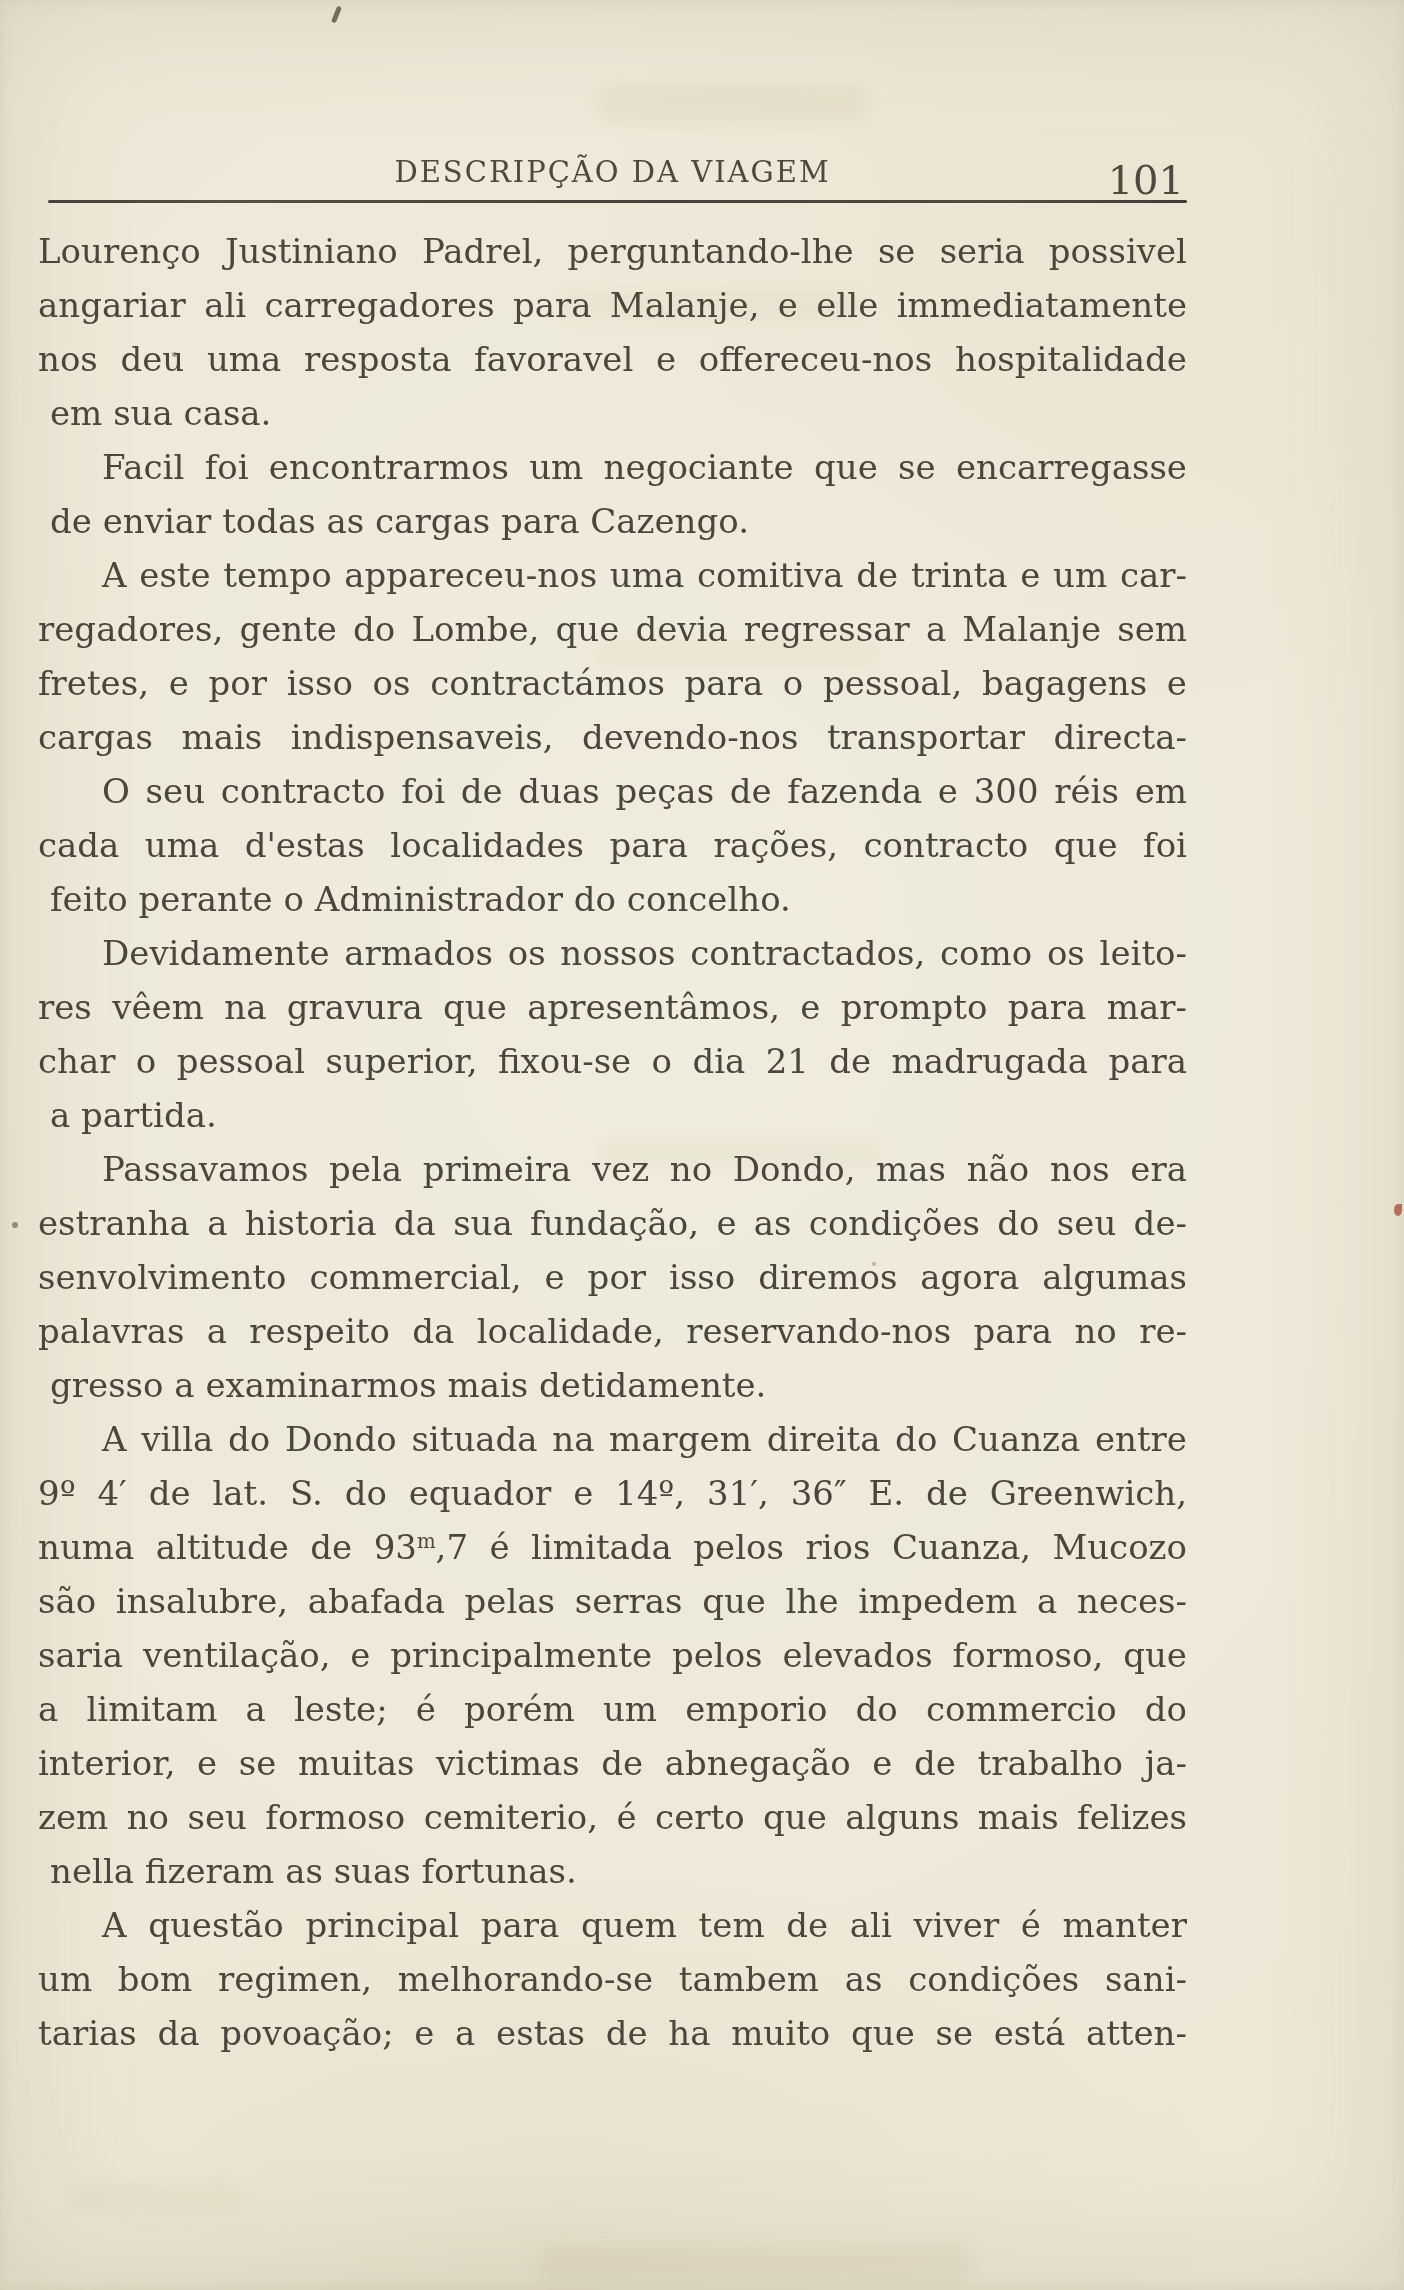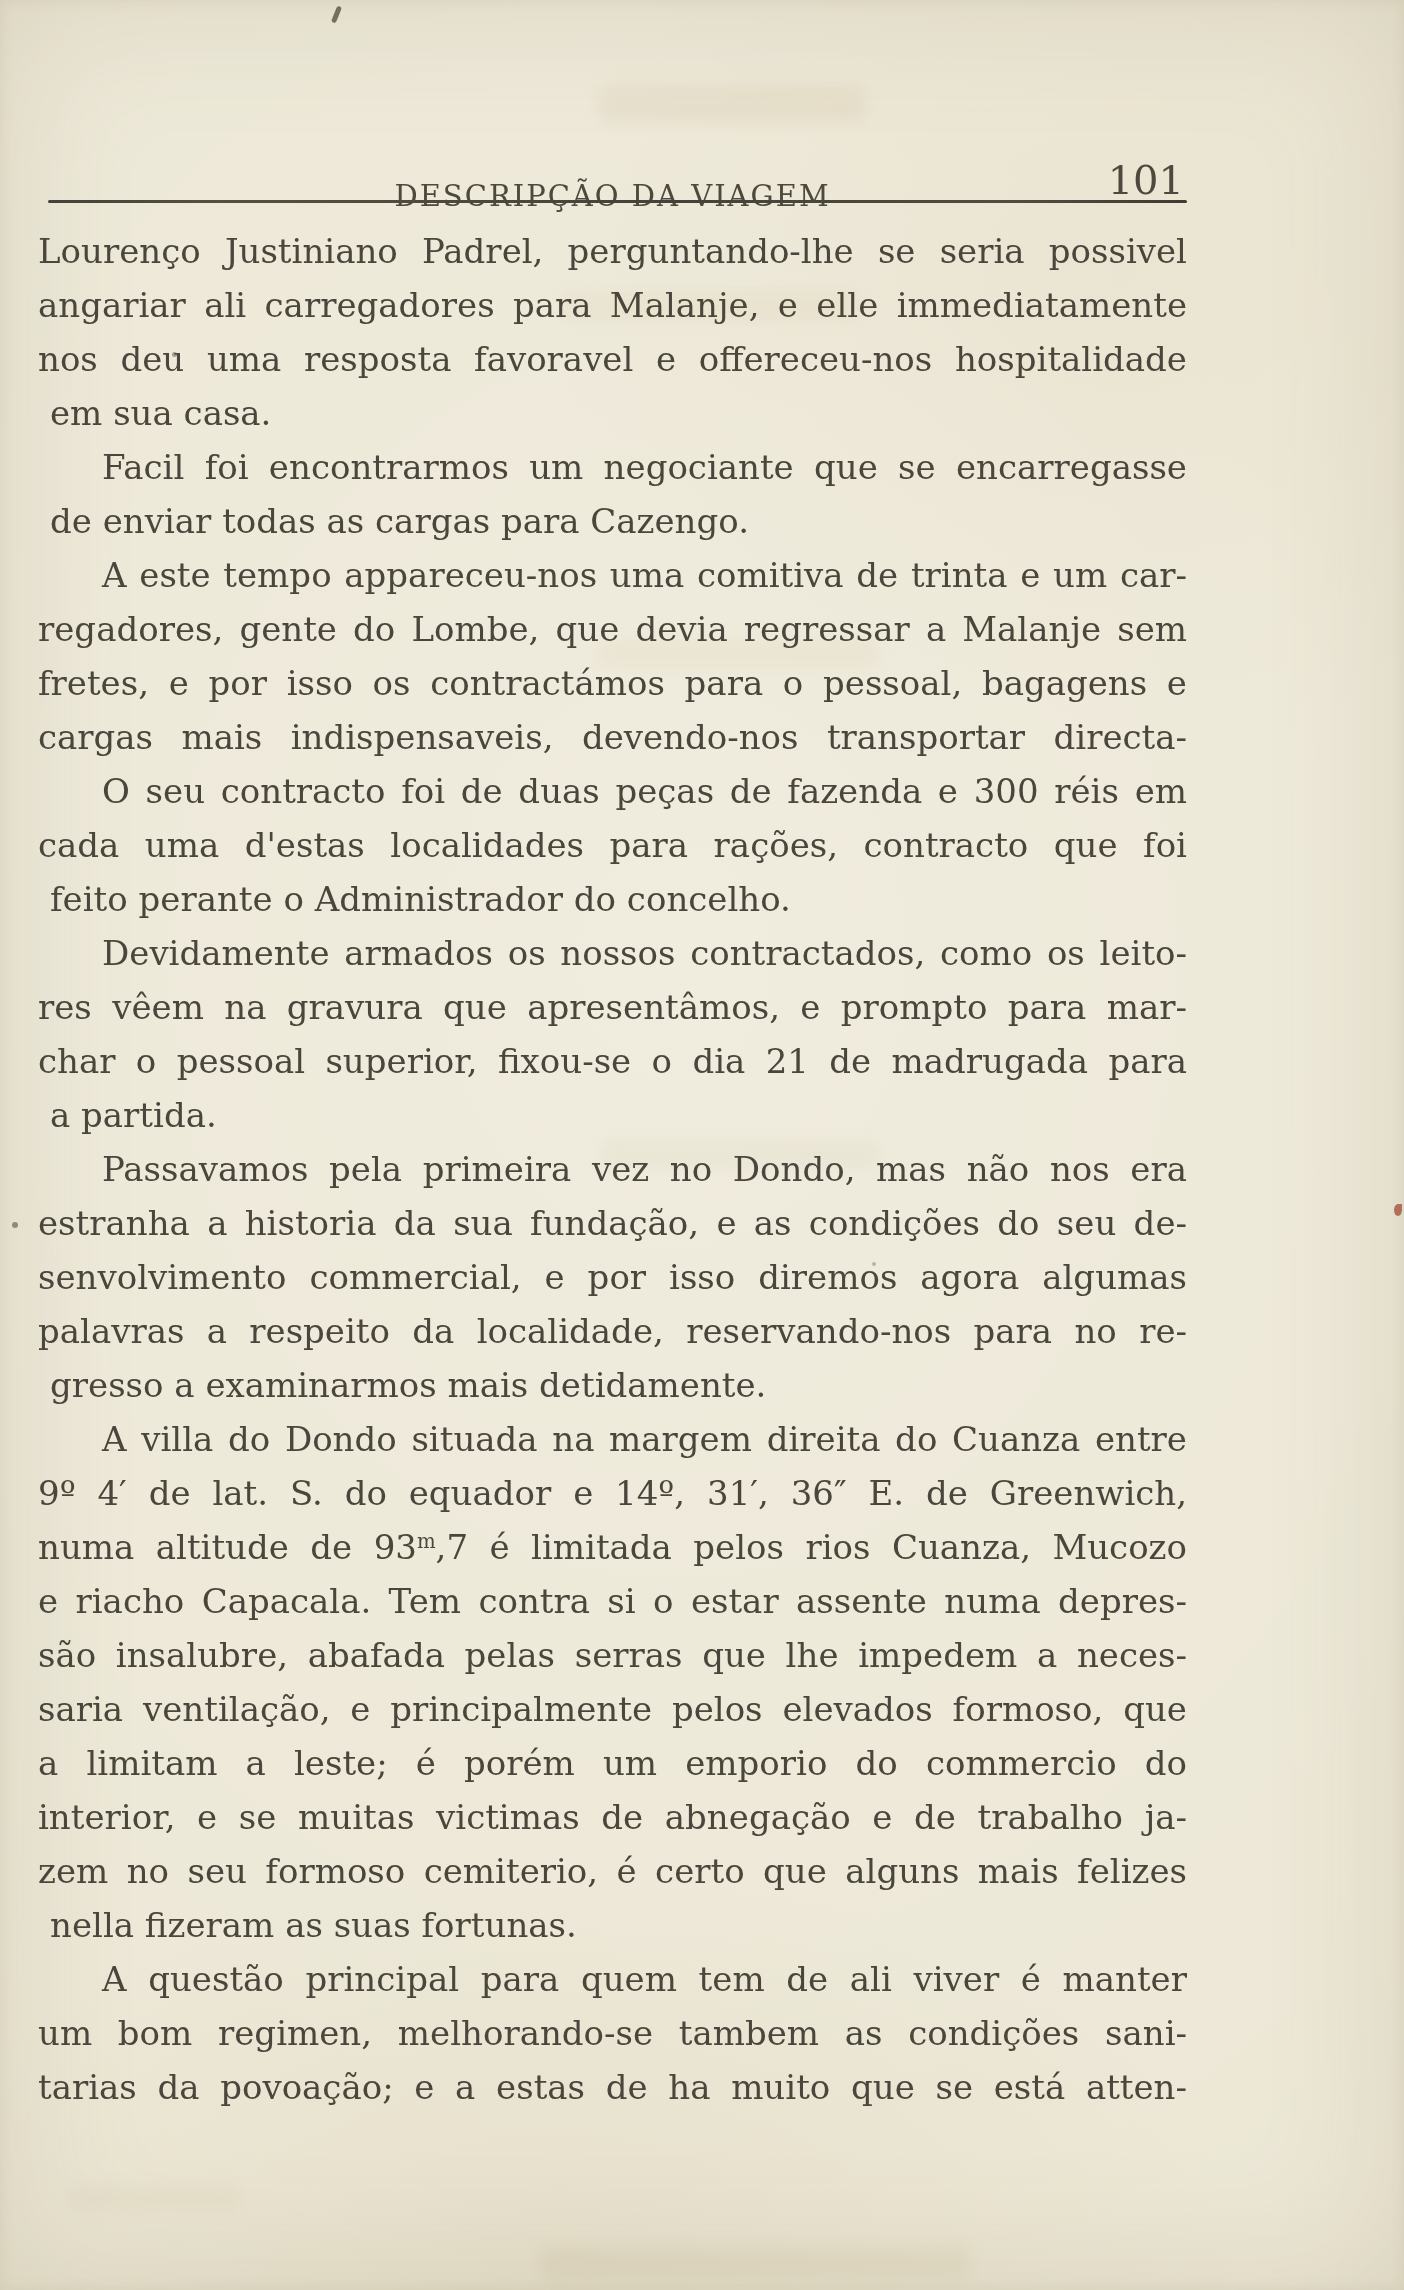--- a/index.html
+++ b/index.html
@@ -22,21 +22,20 @@
       radial-gradient(ellipse 60% 30% at 80% 12%, rgba(190,170,120,0.08), rgba(190,170,120,0) 70%),
       radial-gradient(ellipse 70% 25% at 40% 99%, rgba(170,150,100,0.10), rgba(170,150,100,0) 70%),
       var(--paper);
     box-shadow: inset 0 0 140px rgba(120,105,70,0.16), inset 0 0 14px rgba(120,105,70,0.10);
   }
   .running-title{
     position:absolute; top:158px; left:38px; width:1149px;
     text-align:center;
     font-size:29px; letter-spacing:2px; line-height:1;
     color:#4e493e;
-    margin-top:24px;
   }
   .page-number{
     position:absolute; top:160px; right:220px;
     font-size:40px; line-height:1;
     color:#4e493e;
   }
   .header-rule{
     position:absolute; top:200px; left:48px; width:1139px; height:3px;
     background:linear-gradient(90deg,#45413a, #55503f 15%, #45413a 55%, #514c3f 85%, #3f3b34);
     border-radius:2px;
@@ -119,21 +118,20 @@
       <div class="line">char o pessoal superior, fixou-se o dia 21 de madrugada para</div>
       <div class="line para-end">a partida.</div>
       <div class="line indent">Passavamos pela primeira vez no Dondo, mas não nos era</div>
       <div class="line">estranha a historia da sua fundação, e as condições do seu de-</div>
       <div class="line">senvolvimento commercial, e por isso diremos agora algumas</div>
       <div class="line">palavras a respeito da localidade, reservando-nos para no re-</div>
       <div class="line para-end">gresso a examinarmos mais detidamente.</div>
       <div class="line indent">A villa do Dondo situada na margem direita do Cuanza entre</div>
       <div class="line">9º 4′ de lat. S. do equador e 14º, 31′, 36″ E. de Greenwich,</div>
       <div class="line">numa altitude de 93<sup>m</sup>,7 é limitada pelos rios Cuanza, Mucozo</div>
-      <div class="line">e riacho Capacala. Tem contra si o estar assente numa depres-</div>
       <div class="line">são insalubre, abafada pelas serras que lhe impedem a neces-</div>
       <div class="line">saria ventilação, e principalmente pelos elevados formoso, que</div>
       <div class="line">a limitam a leste; é porém um emporio do commercio do</div>
       <div class="line">interior, e se muitas victimas de abnegação e de trabalho ja-</div>
       <div class="line">zem no seu formoso cemiterio, é certo que alguns mais felizes</div>
       <div class="line para-end">nella fizeram as suas fortunas.</div>
       <div class="line indent">A questão principal para quem tem de ali viver é manter</div>
       <div class="line">um bom regimen, melhorando-se tambem as condições sani-</div>
       <div class="line">tarias da povoação; e a estas de ha muito que se está atten-</div>
     </main>

